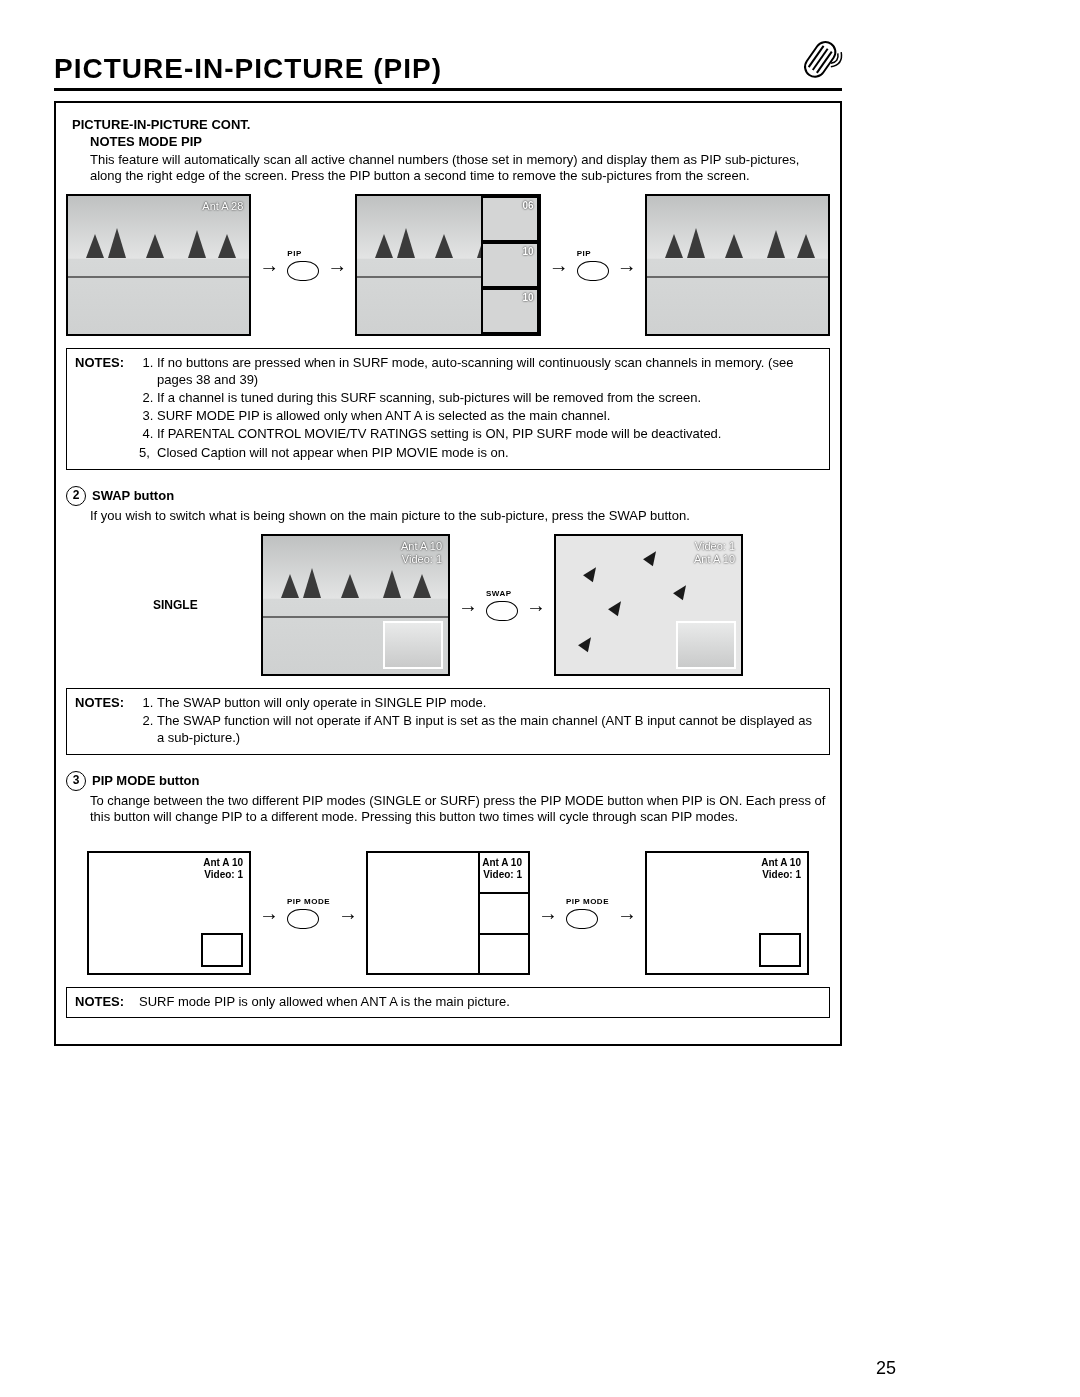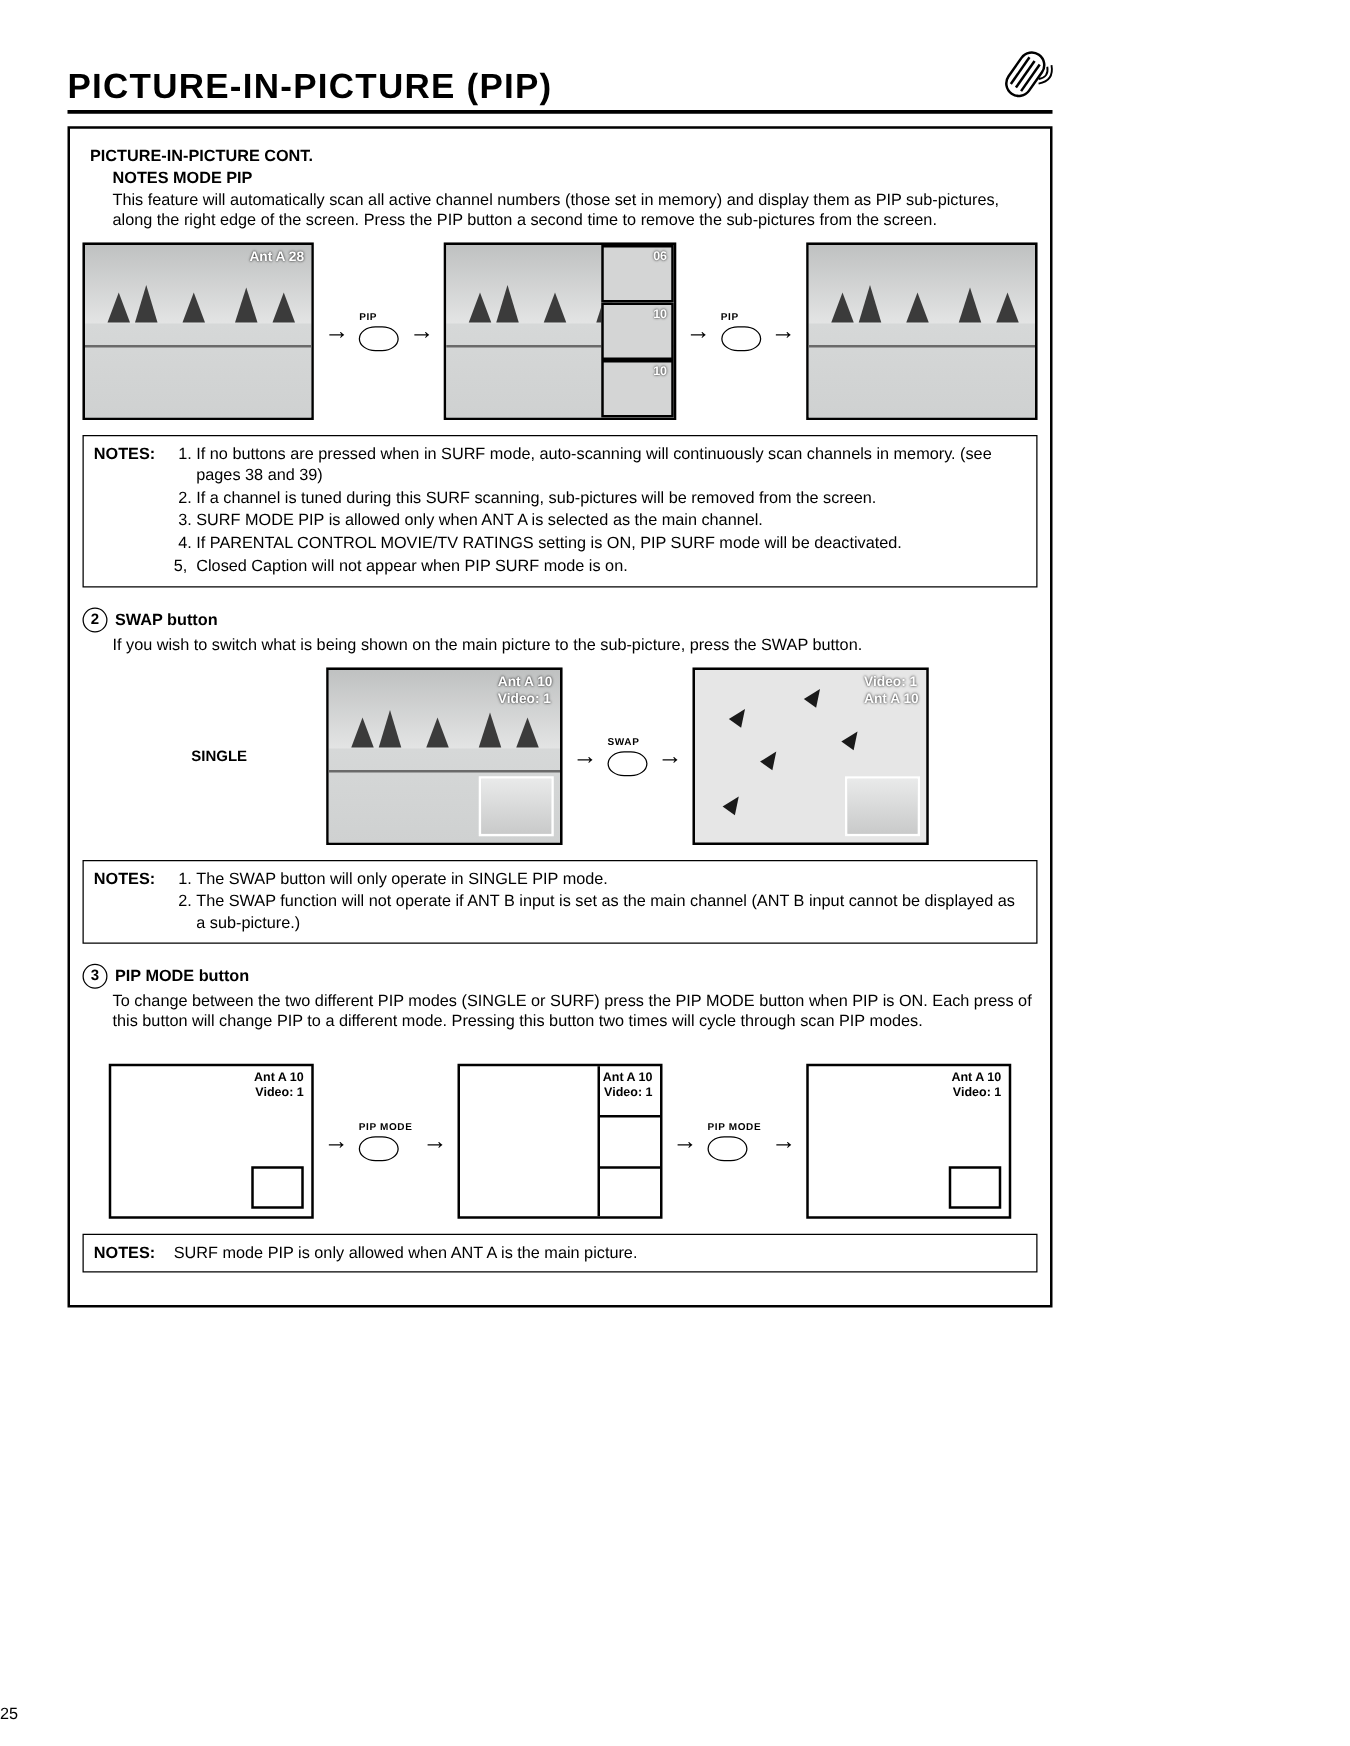--- a/index.html
+++ b/index.html
@@ -22,21 +22,21 @@
   .fig-row{display:flex;align-items:center;justify-content:center;gap:8px;margin:10px 0 6px 0;}
   .screen{border:2px solid #000;width:185px;height:138px;position:relative;background:#fff;}
   .screen.photo{background:#c9cbcb;}
   .screen.photo::before{content:"";position:absolute;inset:0;background:
      linear-gradient(#bfc1c1,#e3e4e4 45%,#d6d8d8 46%,#cfd1d1);}
   .scene{position:absolute;inset:0;}
   .tree{position:absolute;bottom:55%;width:0;height:0;border-left:9px solid transparent;border-right:9px solid transparent;border-bottom:24px solid #3b3b3b;}
   .tree.t1{left:18px;} .tree.t2{left:40px;border-bottom-width:30px;} .tree.t3{left:78px;}
   .tree.t4{left:120px;border-bottom-width:28px;} .tree.t5{left:150px;}
   .bank{position:absolute;left:0;right:0;top:58%;height:2px;background:#6a6a6a;}
-  .osd{position:absolute;top:4px;right:6px;color:#fff;font-weight:700;font-size:11px;text-shadow:0 0 2px #000;text-align:left;line-height:1.15;}
+  .osd{position:absolute;top:4px;right:6px;color:#fff;font-weight:400;font-size:11px;text-shadow:0 0 2px #000;text-align:right;line-height:1.15;}
   .osd.dark{color:#000;text-shadow:none;}
   .pip-sub{position:absolute;right:5px;bottom:5px;width:56px;height:44px;border:2px solid #fff;background:#d8d9d9;}
   .pip-sub .mini{position:absolute;inset:0;background:linear-gradient(#e9eaea,#c9caca);}
   .pip-strip{position:absolute;right:0;top:0;bottom:0;width:58px;display:flex;flex-direction:column;}
   .pip-strip .cell{flex:1;border:2px solid #000;background:#d4d5d5;position:relative;}
   .pip-strip .cell .num{position:absolute;top:2px;right:3px;font-weight:700;font-size:10px;color:#fff;text-shadow:0 0 2px #000;}
   .arrow{display:inline-block;font-size:20px;font-weight:900;line-height:1;}
   .btn-oval{display:inline-flex;flex-direction:column;align-items:flex-start;gap:2px;}
   .btn-oval .cap{font-size:8px;font-weight:700;letter-spacing:0.5px;}
   .btn-oval .oval{width:30px;height:18px;border:1.5px solid #000;border-radius:50%/60%;}
@@ -44,21 +44,21 @@
   .fig-row .lead{min-width:100px;}
   .screen.planes{background:#e6e6e6;}
   .plane{position:absolute;width:0;height:0;border-left:6px solid transparent;border-right:6px solid transparent;border-bottom:14px solid #1a1a1a;transform:rotate(35deg);}
   .plane.p1{top:14px;left:90px;} .plane.p2{top:30px;left:30px;} .plane.p3{top:48px;left:120px;}
   .plane.p4{top:64px;left:55px;} .plane.p5{top:92px;left:140px;} .plane.p6{top:100px;left:25px;}
   .fig-row.modes .screen{width:160px;height:120px;background:#fff;}
   .mode-osd{position:absolute;top:4px;right:6px;font-weight:700;font-size:10px;text-align:right;line-height:1.15;}
   .mode-single{position:absolute;right:6px;bottom:6px;width:38px;height:30px;border:2px solid #000;}
   .mode-strip{position:absolute;right:0;top:0;bottom:0;width:48px;border-left:2px solid #000;display:flex;flex-direction:column;}
   .mode-strip .c{flex:1;border-bottom:2px solid #000;} .mode-strip .c:last-child{border-bottom:none;}
-  .page-num{position:absolute;bottom:18px;left:0;right:0;text-align:left;font-size:13px;}
+  .page-num{position:absolute;bottom:18px;left:0;right:0;text-align:right;font-size:18px;}
 </style>
 </head>
 <body>
 
 <div class="page">
 
   <div class="masthead">
     <div class="title">PICTURE-IN-PICTURE (PIP)</div>
     <div class="remote-icon">
       <svg width="46" height="46" viewBox="0 0 46 46">
@@ -135,21 +135,21 @@
     </div>
 
     <div class="notes-box">
       <div class="notes-row">
         <span class="notes-label">NOTES:</span>
         <ol class="notes-ol">
           <li>If no buttons are pressed when in SURF mode, auto-scanning will continuously scan channels in memory.  (see pages 38 and 39)</li>
           <li>If a channel is tuned during this SURF scanning, sub-pictures will be removed from the screen.</li>
           <li>SURF MODE PIP is allowed only when ANT A is selected as the main channel.</li>
           <li>If PARENTAL CONTROL MOVIE/TV RATINGS setting is ON, PIP SURF mode will be deactivated.</li>
-          <li style="list-style-type:'5,  ';">Closed Caption will not appear when PIP SURF mode is on.</li>
+          <li style="list-style-type:'5,  ';">Closed Caption will not appear when PIP MOVIE mode is on.</li>
         </ol>
       </div>
     </div>
 
     <div class="item-head">
       <span class="num-circle">2</span>
       <span class="lbl">SWAP button</span>
     </div>
     <div class="para">If you wish to switch what is being shown on the main picture to the sub-picture, press the SWAP button.</div>
 

